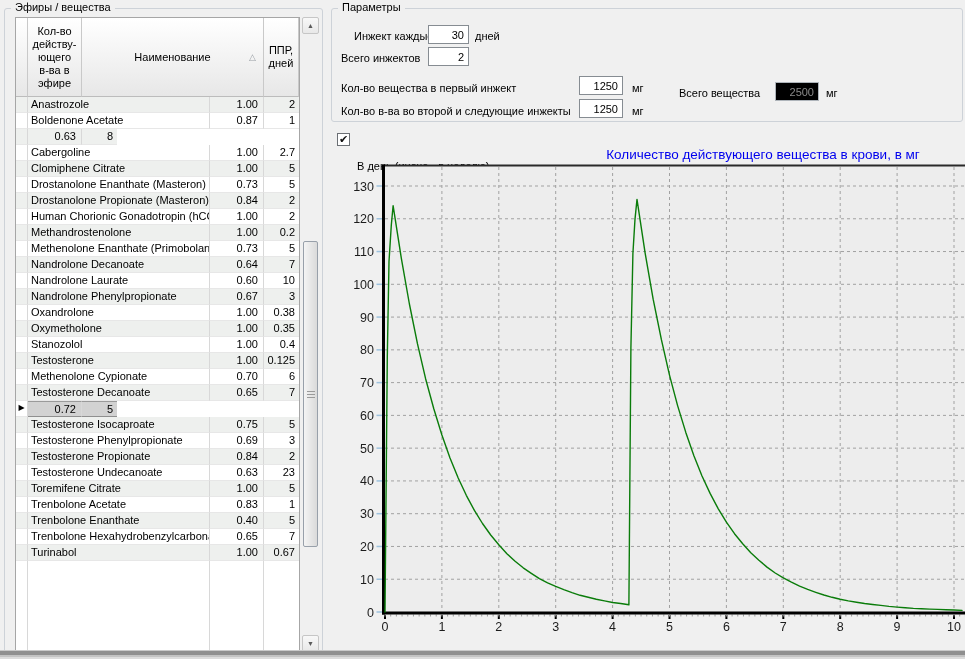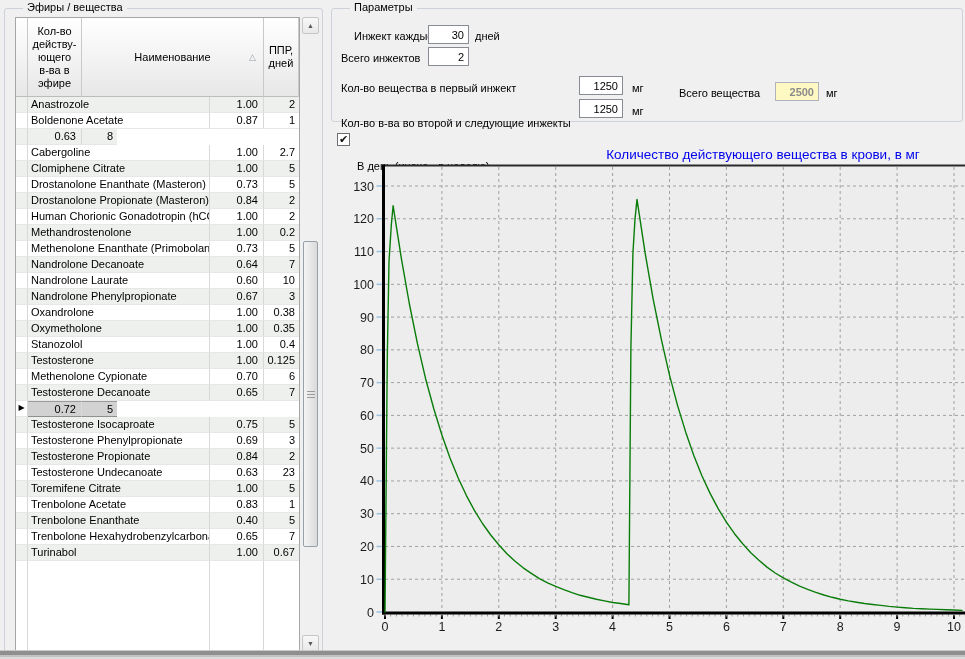--- a/index.html
+++ b/index.html
@@ -1,20 +1,20 @@
 <!DOCTYPE html>
 <html><head>
 <meta charset="utf-8">
 <style>
   html,body{margin:0;padding:0;background:#d8d8d8;}
   .app{position:relative;width:965px;height:659px;background:#f0f0f0;overflow:hidden;
        font-family:"Liberation Sans",sans-serif;font-size:11px;color:#000;}
   
   .groupbox{position:absolute;border:1px solid #cdd2d8;border-radius:3px;}
-  .groupbox .caption{position:absolute;top:-8px;left:18px;background:#f0f0f0;padding:0 4px;
+  .groupbox .caption{position:absolute;top:-8px;left:6px;background:#f0f0f0;padding:0 4px;
                      font-size:11px;color:#000;white-space:nowrap;}
   
   .grid{position:absolute;left:10px;top:8px;width:285px;height:635px;background:#fff;
         border:1px solid #a6a6a6;box-sizing:border-box;display:flex;flex-direction:column;}
   .trow{display:flex;flex:none;}
   .cell{box-sizing:border-box;border-right:1px solid #d8d8d8;overflow:hidden;white-space:nowrap;}
   .c-marker{width:12px;flex:none;}
   .c-name{width:182px;flex:none;padding-left:3px;}
   .c-amt{width:54px;flex:none;text-align:right;padding-right:5px;}
   .c-ppr{width:35px;flex:none;text-align:right;padding-right:4px;border-right:none;}
@@ -44,21 +44,21 @@
   .sthumb{position:absolute;left:1px;width:15px;box-sizing:border-box;border:1px solid #98a0aa;
           border-radius:2px;background:linear-gradient(90deg,#f4f4f4,#dadada);
           display:flex;align-items:center;justify-content:center;}
   .sgrip{width:8px;height:7px;
          background:repeating-linear-gradient(180deg,#9a9a9a 0 1px,transparent 1px 3px);}
   
   .plabel{position:absolute;white-space:nowrap;}
   .pinput{position:absolute;box-sizing:border-box;height:19px;border:1px solid #868c92;
           background:#fff;font-family:"Liberation Sans",sans-serif;font-size:11px;
           text-align:right;padding:0 4px 0 0;color:#000;}
-  .pinput:disabled,.pinput.disabled{background:#fef9c3;border-color:#aeb4ba;color:#8b8b8b;font-weight:bold;}
+  .pinput:disabled,.pinput.disabled{background:#000000;border-color:#aeb4ba;color:#8b8b8b;}
   
   .checkbox{position:absolute;width:13px;height:13px;box-sizing:border-box;background:#fff;
             border:1px solid #6b6f74;display:flex;align-items:center;justify-content:center;
             font-size:11px;line-height:11px;color:#111;}
   
   .bottom-strip{position:absolute;left:0;top:650px;width:965px;height:9px;
     background:linear-gradient(180deg,#c9c9c9 0 1px,#8f8f8f 1px 5px,#c2c2c2 5px 7px,#dcdcdc 7px 9px);}
 </style>
 </head>
 <body>
@@ -285,21 +285,21 @@
     <input class="pinput" style="left: 96px; top: 16px; width: 41px;" value="30">
     <span class="plabel" style="left:143px;top:21px;">дней</span>
 
     <span class="plabel" style="left:9px;top:43px;">Всего инжектов</span>
     <input class="pinput" style="left: 96px; top: 38px; width: 41px;" value="2">
 
     <span class="plabel" style="left:9px;top:73px;">Кол-во вещества в первый инжект</span>
     <input class="pinput" style="left: 247px; top: 67px; width: 44px;" value="1250">
     <span class="plabel" style="left:300px;top:73px;">мг</span>
 
-    <span class="plabel" style="left:9px;top:108px;">Кол-во в-ва во второй и следующие инжекты</span>
+    <span class="plabel" style="left:9px;top:96px;">Кол-во в-ва во второй и следующие инжекты</span>
     <input class="pinput" style="left: 247px; top: 90px; width: 44px;" value="1250">
     <span class="plabel" style="left:300px;top:96px;">мг</span>
 
     <span class="plabel" style="left:347px;top:78px;">Всего вещества</span>
     <input class="pinput disabled" disabled="" style="left: 443px; top: 73px; width: 44px;" value="2500">
     <span class="plabel" style="left:494px;top:78px;">мг</span>
   </div>
 
   <div class="checkbox" id="day-checkbox" style="left:337px;top:133px;">
     <span id="check-glyph">✔</span>

